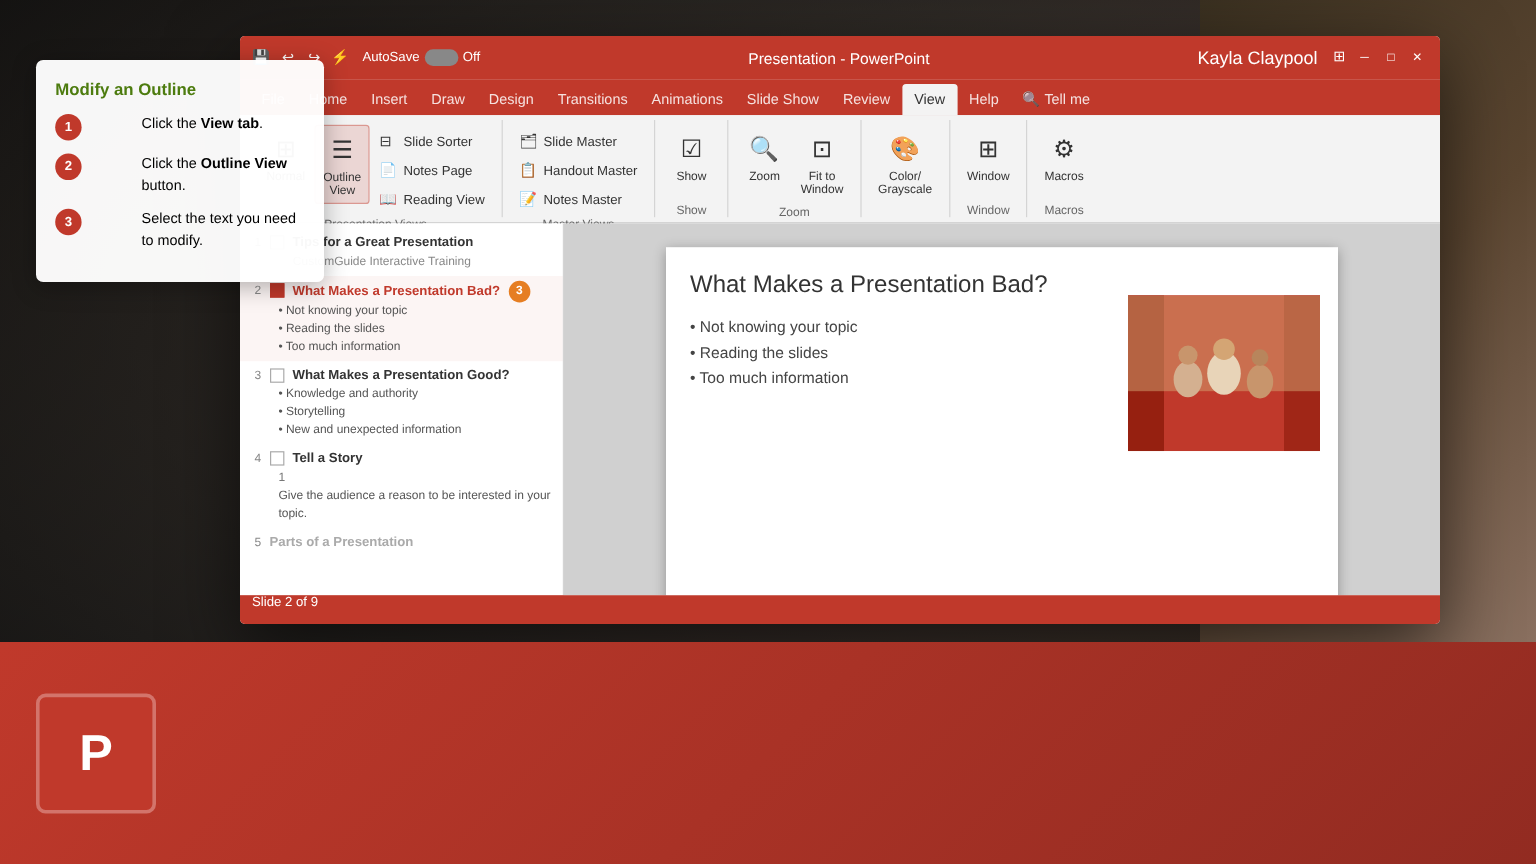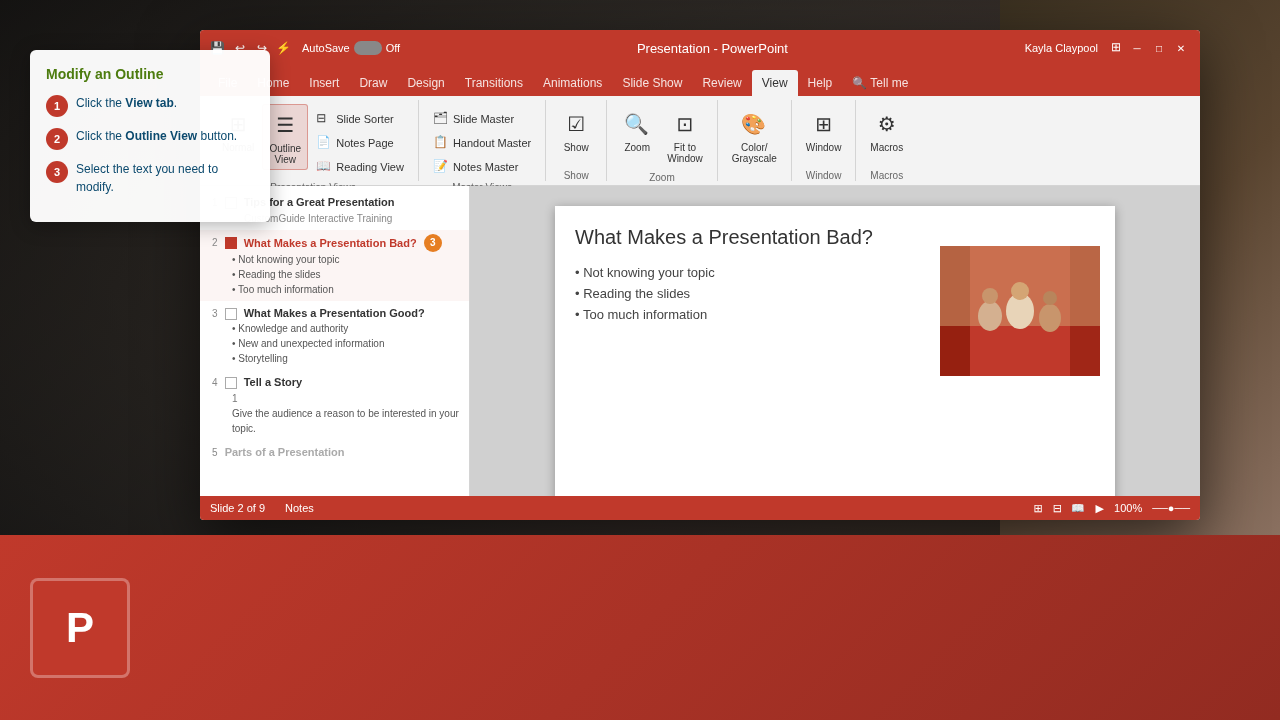--- a/index.html
+++ b/index.html
@@ -46,21 +46,21 @@
     .title-bar .autosave {
       display: flex; align-items: center; gap: 4px; font-size: 11px; margin-right: 0;
     }
     .autosave-toggle {
       background: #888; border-radius: 8px; width: 28px; height: 14px; display: inline-block; position: relative;
     }
     .title-bar .title-center {
       flex: 1; text-align: center; font-size: 13px;
     }
     .title-bar .user-name {
-      font-size: 11px; margin-right: 10px;
+      font-size: 15px; margin-right: 10px;
     }
     .title-bar .window-controls {
       display: flex; gap: 4px;
     }
     .win-btn {
       width: 18px; height: 18px; border-radius: 2px; display: flex; align-items: center; justify-content: center;
       font-size: 10px; cursor: pointer; color: white;
     }
 
     
@@ -235,22 +235,22 @@
     }
     .slide-image-inner {
       width: 100%; height: 100%;
       background: linear-gradient(180deg, #c0392b 0%, #a05040 30%, #d4b090 60%, #e8d4b8 100%);
       display: flex; align-items: flex-end; justify-content: center;
     }
 
     
     .status-bar {
       height: 24px; background: #c0392b;
-      display: flex; align-items: center; padding: 0 10px;
-      font-size: 11px; color: white; gap: 20px;
+      display: flex; align-items: flex-start; padding: 0 10px;
+      font-size: 11px; color: white; gap: 20px; flex-direction: column;
     }
     .status-right { margin-left: auto; display: flex; gap: 10px; align-items: center; }
 
     
     .sidebar-panel {
       position: absolute;
       left: 30px; top: 50px;
       width: 240px;
       background: rgba(255,255,255,0.97);
       border-radius: 6px;
@@ -263,21 +263,21 @@
     }
     .step-item {
       display: flex; align-items: flex-start; gap: 8px; margin-bottom: 10px;
     }
     .step-circle {
       width: 22px; height: 22px; border-radius: 50%;
       background: #c0392b; color: white;
       display: flex; align-items: center; justify-content: center;
       font-size: 11px; font-weight: bold; flex-shrink: 0; margin-top: 1px;
     }
-    .step-text { font-size: 12px; color: #0c4a6e; line-height: 1.5; }
+    .step-text { font-size: 12px; color: #000000; line-height: 1.5; margin-left: 42px; }
     .step-text b { font-weight: bold; }
 
     
     .bottom-banner {
       position: absolute;
       bottom: 0; left: 0; right: 0;
       height: 185px;
       background: linear-gradient(135deg, #c0392b 0%, #922b21 100%);
       z-index: 5;
       display: flex;
@@ -504,22 +504,22 @@
           <div class="outline-bullet">• Not knowing your topic</div>
           <div class="outline-bullet">• Reading the slides</div>
           <div class="outline-bullet">• Too much information</div>
         </div>
 
         <div class="outline-item">
           <span class="outline-slide-num">3</span>
           <span class="slide-checkbox"></span>
           <span class="outline-title">What Makes a Presentation Good?</span>
           <div class="outline-bullet">• Knowledge and authority</div>
+          <div class="outline-bullet">• Storytelling</div>
           <div class="outline-bullet">• New and unexpected information</div>
-          <div class="outline-bullet">• Storytelling</div>
         </div>
 
         <div class="outline-item">
           <span class="outline-slide-num">4</span>
           <span class="slide-checkbox"></span>
           <span class="outline-title">Tell a Story</span>
           <div class="outline-bullet" style="padding-left:20px; color:#777; font-size:10px;">1</div>
           <div class="outline-bullet">Give the audience a reason to be interested in your topic.</div>
         </div>
 

